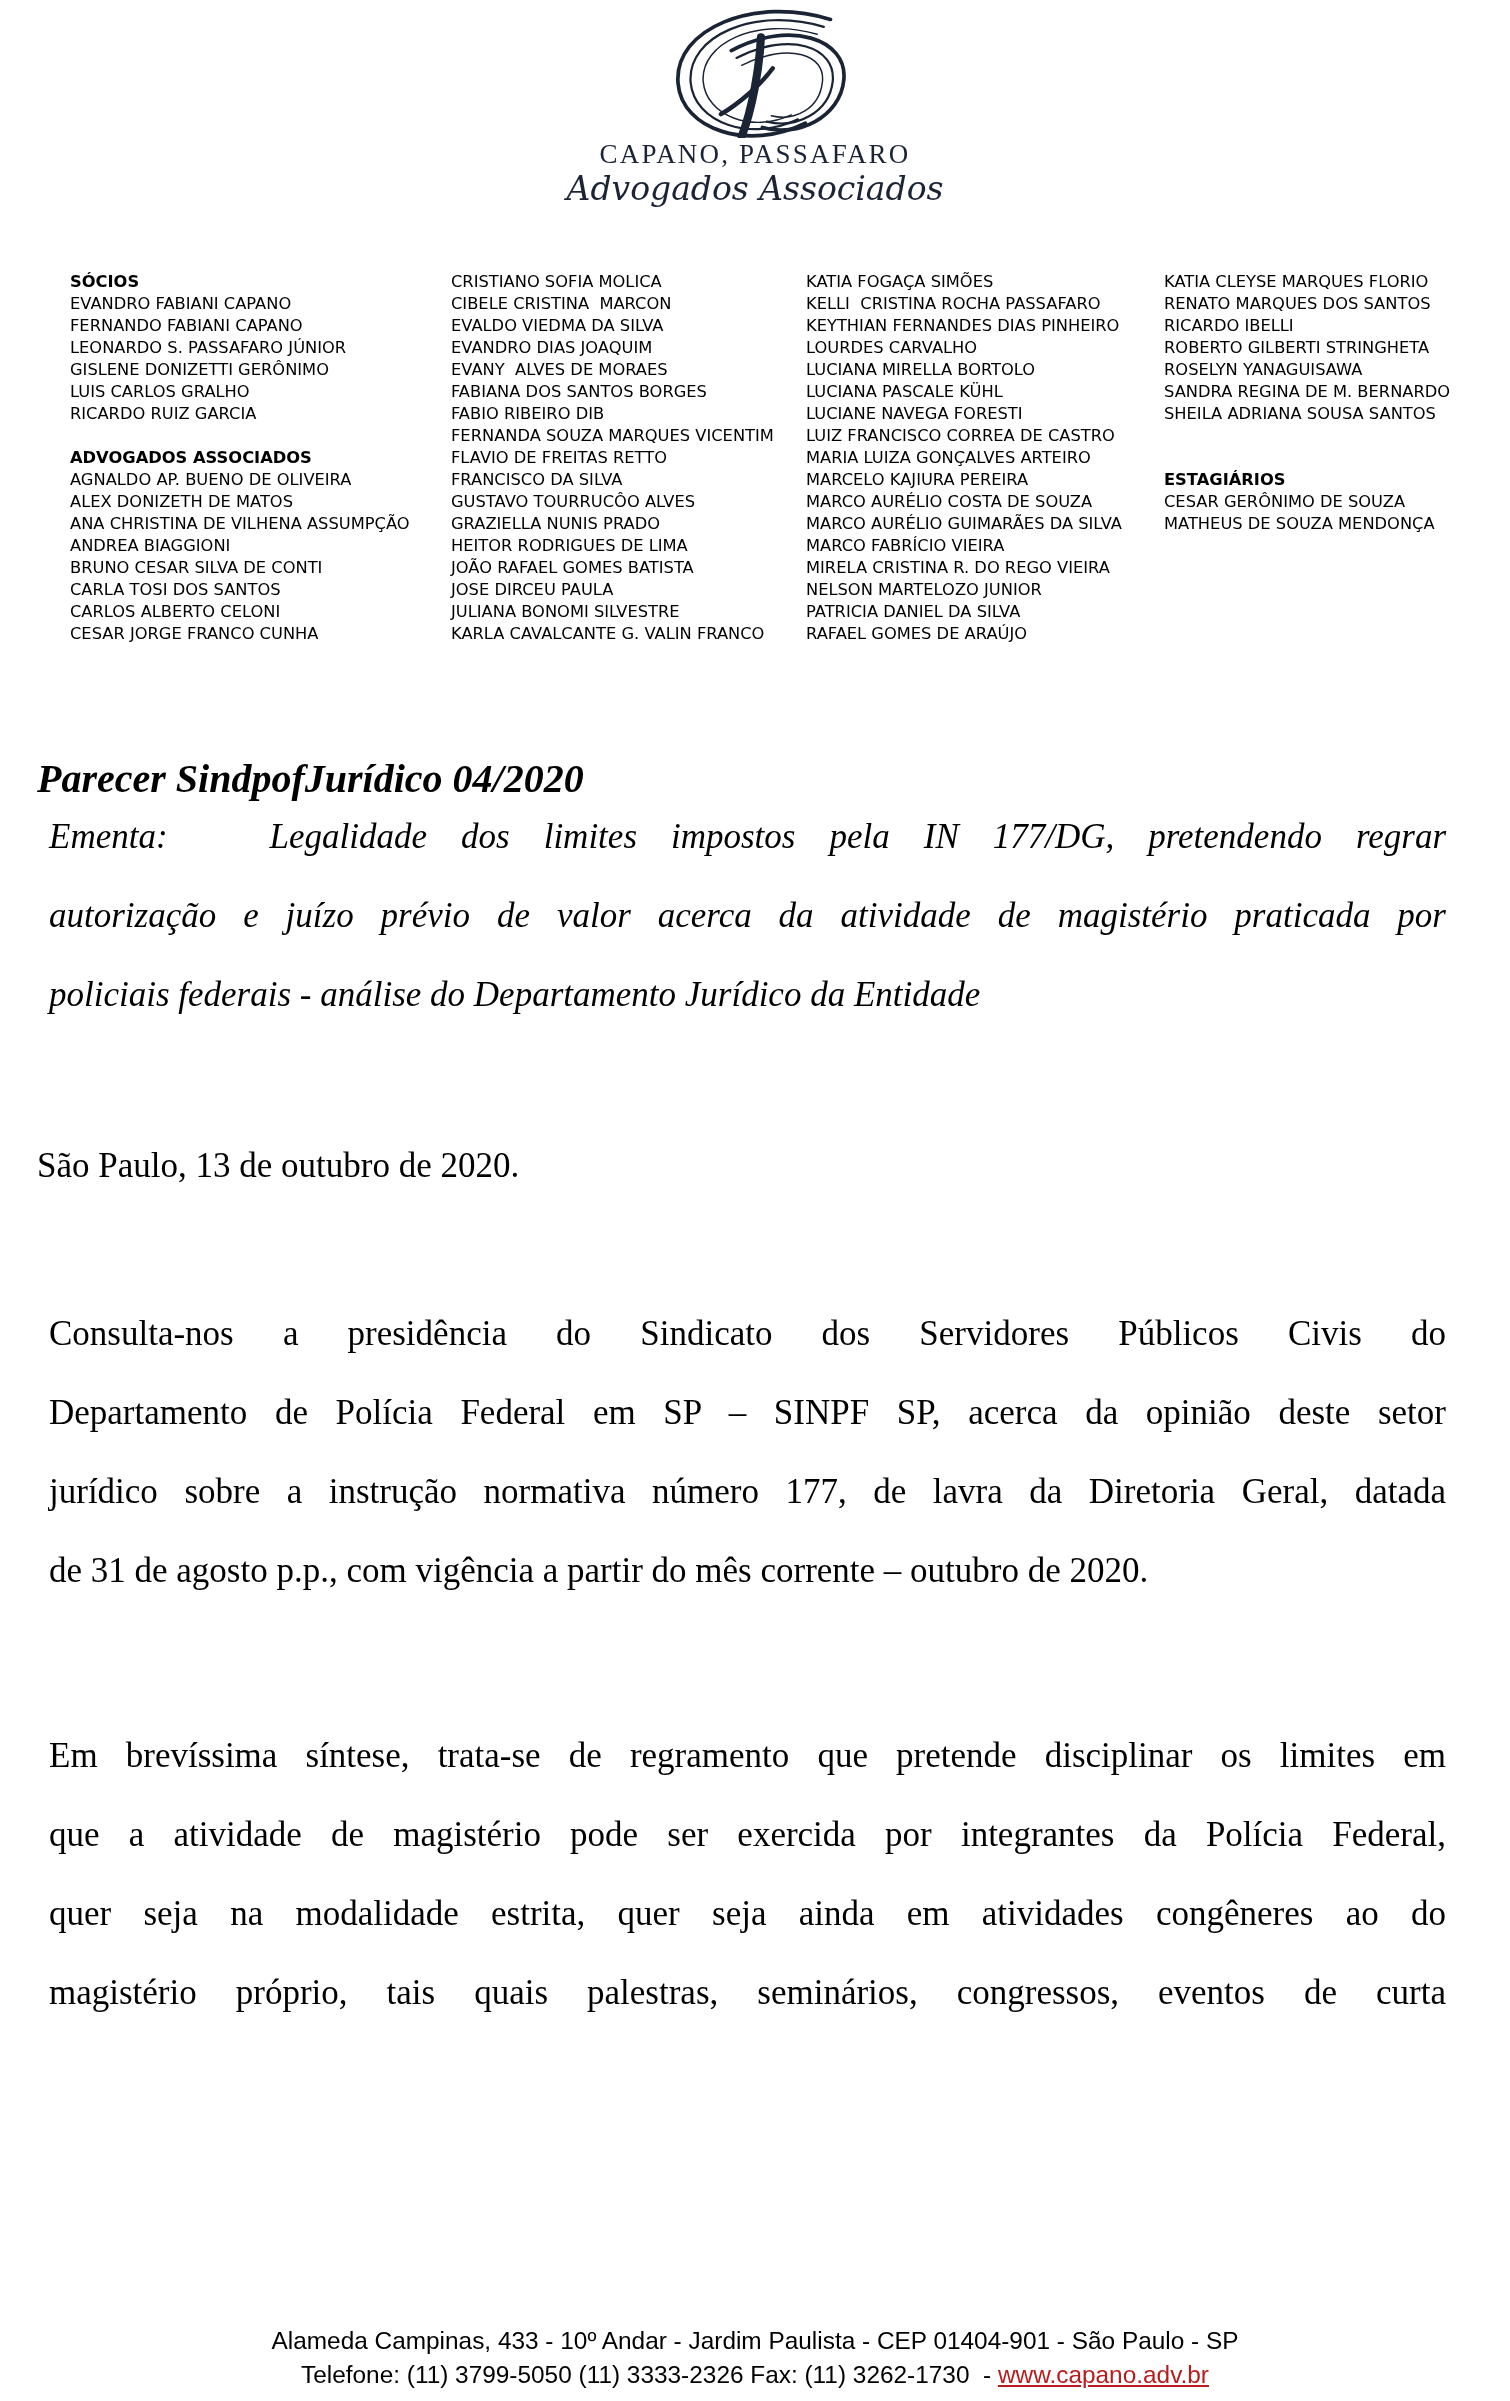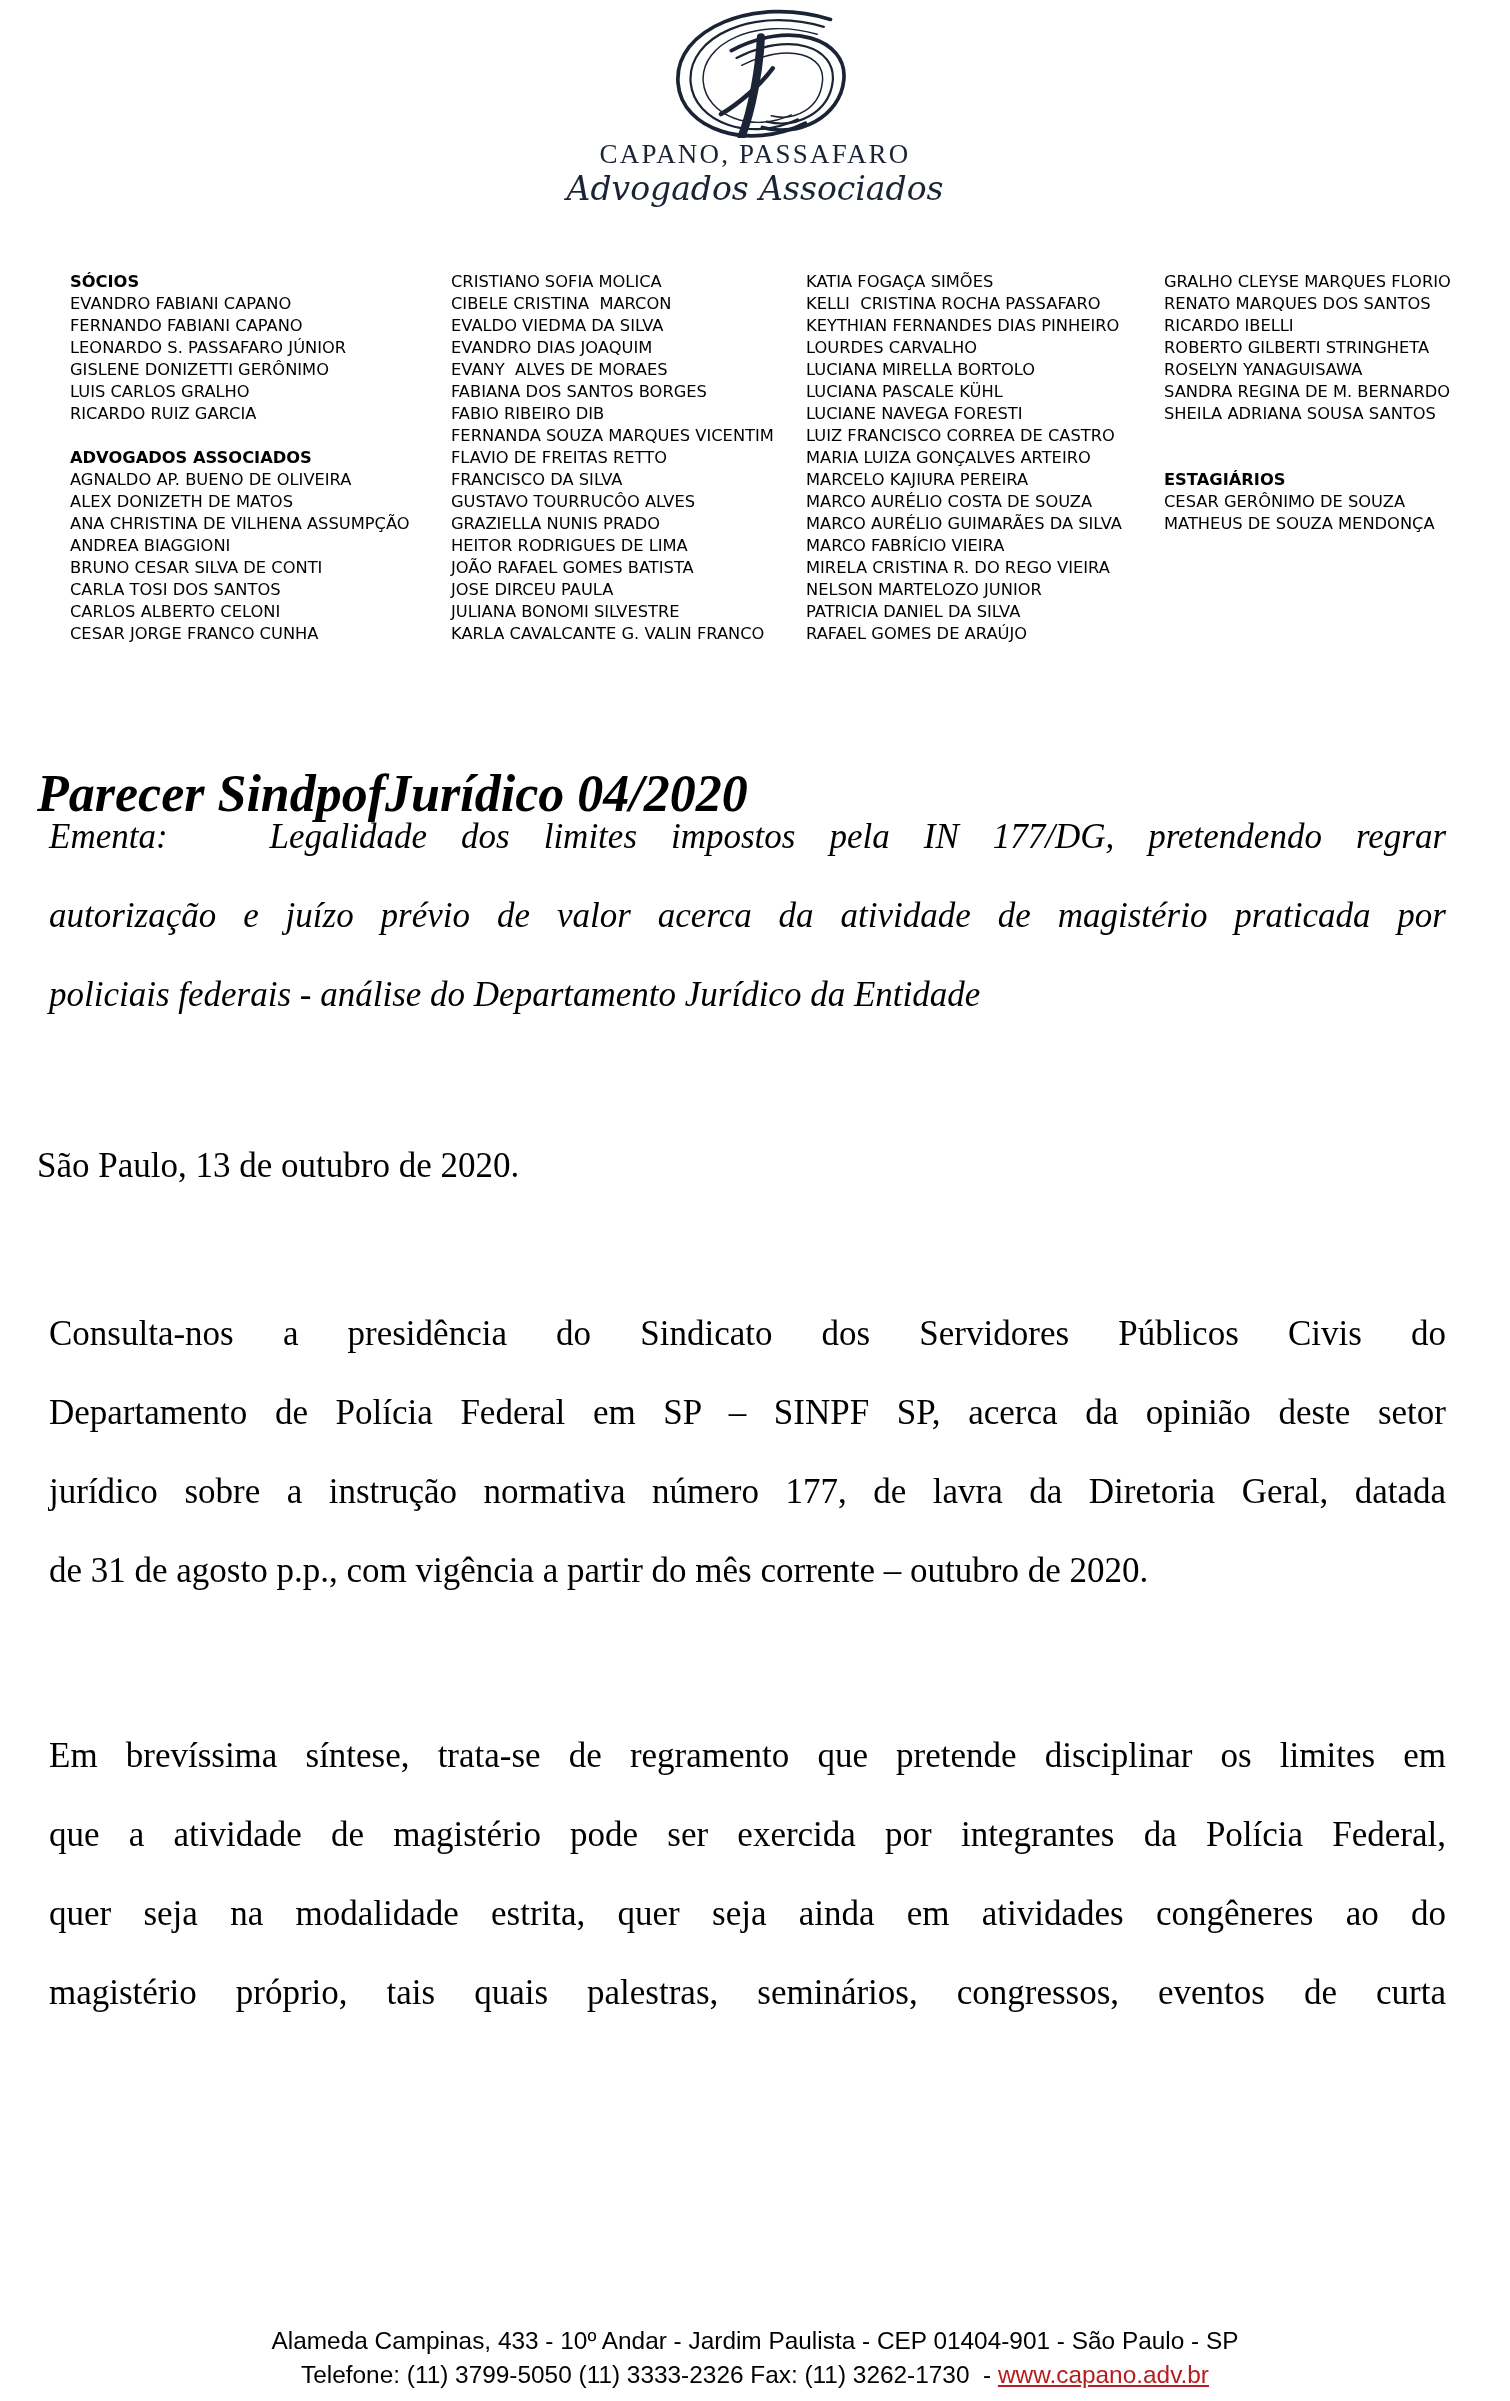--- a/index.html
+++ b/index.html
@@ -28,21 +28,21 @@
     display:grid;grid-template-columns:381px 355px 358px 1fr;
     font-family:"DejaVu Sans", sans-serif;font-size:16.3px;line-height:22px;
     white-space:nowrap;
   }
   .staff .row{height:22px;}
   .staff .hdr{font-weight:bold;}
 
   
   .doc-title{
     position:absolute;top:730px;left:37px;
-    font-size:52px;font-weight:bold;font-style:italic;line-height:1.1;white-space:nowrap;text-align:center;
+    font-size:40px;font-weight:bold;font-style:italic;line-height:1.1;white-space:nowrap;text-align:center;
   }
   .para{position:absolute;left:37px;width:1397px;margin-left:12px;}
   .para.italic{font-style:italic;}
   .tline{height:79px;line-height:79px;font-size:35px;}
   .jline{text-align:justify;text-align-last:justify;}
   .jlast{text-align:left;}
   .ementa{top:797px;}
   .doc-date{
     position:absolute;top:1126px;left:37px;
     font-size:35px;height:79px;line-height:79px;white-space:nowrap;
@@ -131,21 +131,21 @@
         <div class="row">MARCELO KAJIURA PEREIRA</div>
         <div class="row">MARCO AURÉLIO COSTA DE SOUZA</div>
         <div class="row">MARCO AURÉLIO GUIMARÃES DA SILVA</div>
         <div class="row">MARCO FABRÍCIO VIEIRA</div>
         <div class="row">MIRELA CRISTINA R. DO REGO VIEIRA</div>
         <div class="row">NELSON MARTELOZO JUNIOR</div>
         <div class="row">PATRICIA DANIEL DA SILVA</div>
         <div class="row">RAFAEL GOMES DE ARAÚJO</div>
       </div>
     <div class="col">
-        <div class="row">GRALHO CLEYSE MARQUES FLORIO</div>
+        <div class="row">KATIA CLEYSE MARQUES FLORIO</div>
         <div class="row">RENATO MARQUES DOS SANTOS</div>
         <div class="row">RICARDO IBELLI</div>
         <div class="row">ROBERTO GILBERTI STRINGHETA</div>
         <div class="row">ROSELYN YANAGUISAWA</div>
         <div class="row">SANDRA REGINA DE M. BERNARDO</div>
         <div class="row">SHEILA ADRIANA SOUSA SANTOS</div>
         <div class="row blank"></div>
         <div class="row blank"></div>
         <div class="row hdr">ESTAGIÁRIOS</div>
         <div class="row">CESAR GERÔNIMO DE SOUZA</div>

